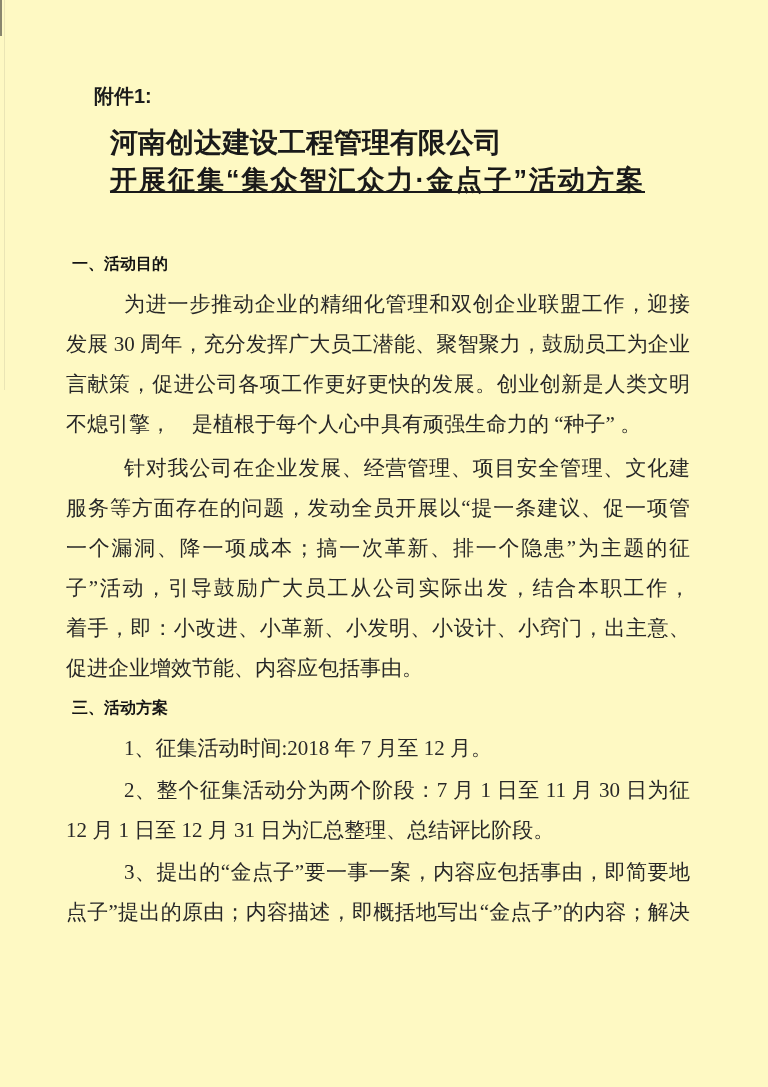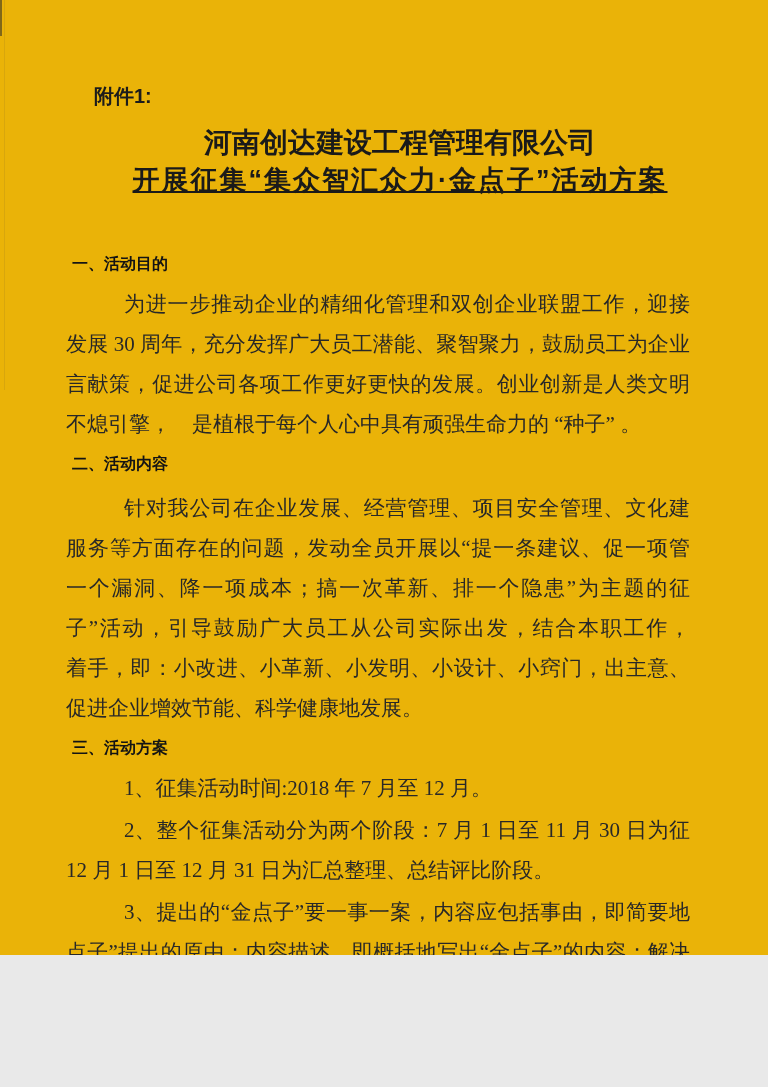--- a/index.html
+++ b/index.html
@@ -3,22 +3,22 @@
 <meta charset="utf-8">
 <style>
   html,body { margin:0; padding:0; }
   body {
     width:768px; height:1087px;
     background:#e9e9e9;
     font-family:"Liberation Serif","DejaVu Serif",serif;
   }
   .page {
     position:relative;
-    width:768px; height:955px;
-    background:#eab308;
+    width:768px; height:1087px;
+    background:#fef9c3;
     overflow:hidden;
     color:#262626;
   }
   
   .artifact-top-sliver {
     position:absolute; left:0; top:0; width:2px; height:36px;
     background:rgba(40,40,40,.55);
   }
   .artifact-left-line {
     position:absolute; left:4px; top:0; width:1px; height:390px;
@@ -28,21 +28,21 @@
     position:absolute; left:66px; top:0; width:624px;
   }
   .attachment {
     margin:84px 0 0 28px;
     font-family:"Liberation Sans","DejaVu Sans",sans-serif;
     font-weight:bold; font-size:20px; line-height:24px; color:#1c1c1c;
   }
   .titles {
     margin-top:18px;
     padding-left:44px;
-    text-align:center;
+    text-align:left;
     font-family:"Liberation Sans","DejaVu Sans",sans-serif;
     font-weight:bold; color:#1a1a1a;
   }
   .title1 { font-size:28px; line-height:34px; }
   .title2 { font-size:27px; line-height:36px; margin-top:2px; letter-spacing:2px;text-decoration:underline; }
   .docbody { margin-top:46px; }
   .heading {
     font-family:"Liberation Sans","DejaVu Sans",sans-serif;
     font-weight:bold; font-size:16px; line-height:40px; height:40px;
     margin-left:6px; color:#141414;
@@ -78,28 +78,27 @@
     <div class="docbody">
 
       <div class="heading">一、活动目的</div>
       <div class="para">
         <div class="line indent">为进一步推动企业的精细化管理和双创企业联盟工作，迎接监理行业</div>
         <div class="line">发展 30 周年，充分发挥广大员工潜能、聚智聚力，鼓励员工为企业发展建</div>
         <div class="line">言献策，促进公司各项工作更好更快的发展。创业创新是人类文明进步的</div>
         <div class="line left">不熄引擎，　是植根于每个人心中具有顽强生命力的 “种子” 。</div>
       </div>
 
-      <div class="heading">二、活动内容</div>
       <div class="para gap4">
         <div class="line indent">针对我公司在企业发展、经营管理、项目安全管理、文化建设、优质</div>
         <div class="line">服务等方面存在的问题，发动全员开展以“提一条建议、促一项管理；堵</div>
         <div class="line">一个漏洞、降一项成本；搞一次革新、排一个隐患”为主题的征集“金点</div>
         <div class="line">子”活动，引导鼓励广大员工从公司实际出发，结合本职工作，从“五小”</div>
         <div class="line">着手，即：小改进、小革新、小发明、小设计、小窍门，出主意、想办法，</div>
-        <div class="line left">促进企业增效节能、科学健康地发展。</div>
+        <div class="line left">促进企业增效节能、内容应包括事由。</div>
       </div>
 
       <div class="heading">三、活动方案</div>
       <div class="para">
         <div class="line indent left">1、征集活动时间:2018 年 7 月至 12 月。</div>
       </div>
       <div class="para gap2">
         <div class="line indent">2、整个征集活动分为两个阶段：7 月 1 日至 11 月 30 日为征集阶段，</div>
         <div class="line left">12 月 1 日至 12 月 31 日为汇总整理、总结评比阶段。</div>
       </div>

